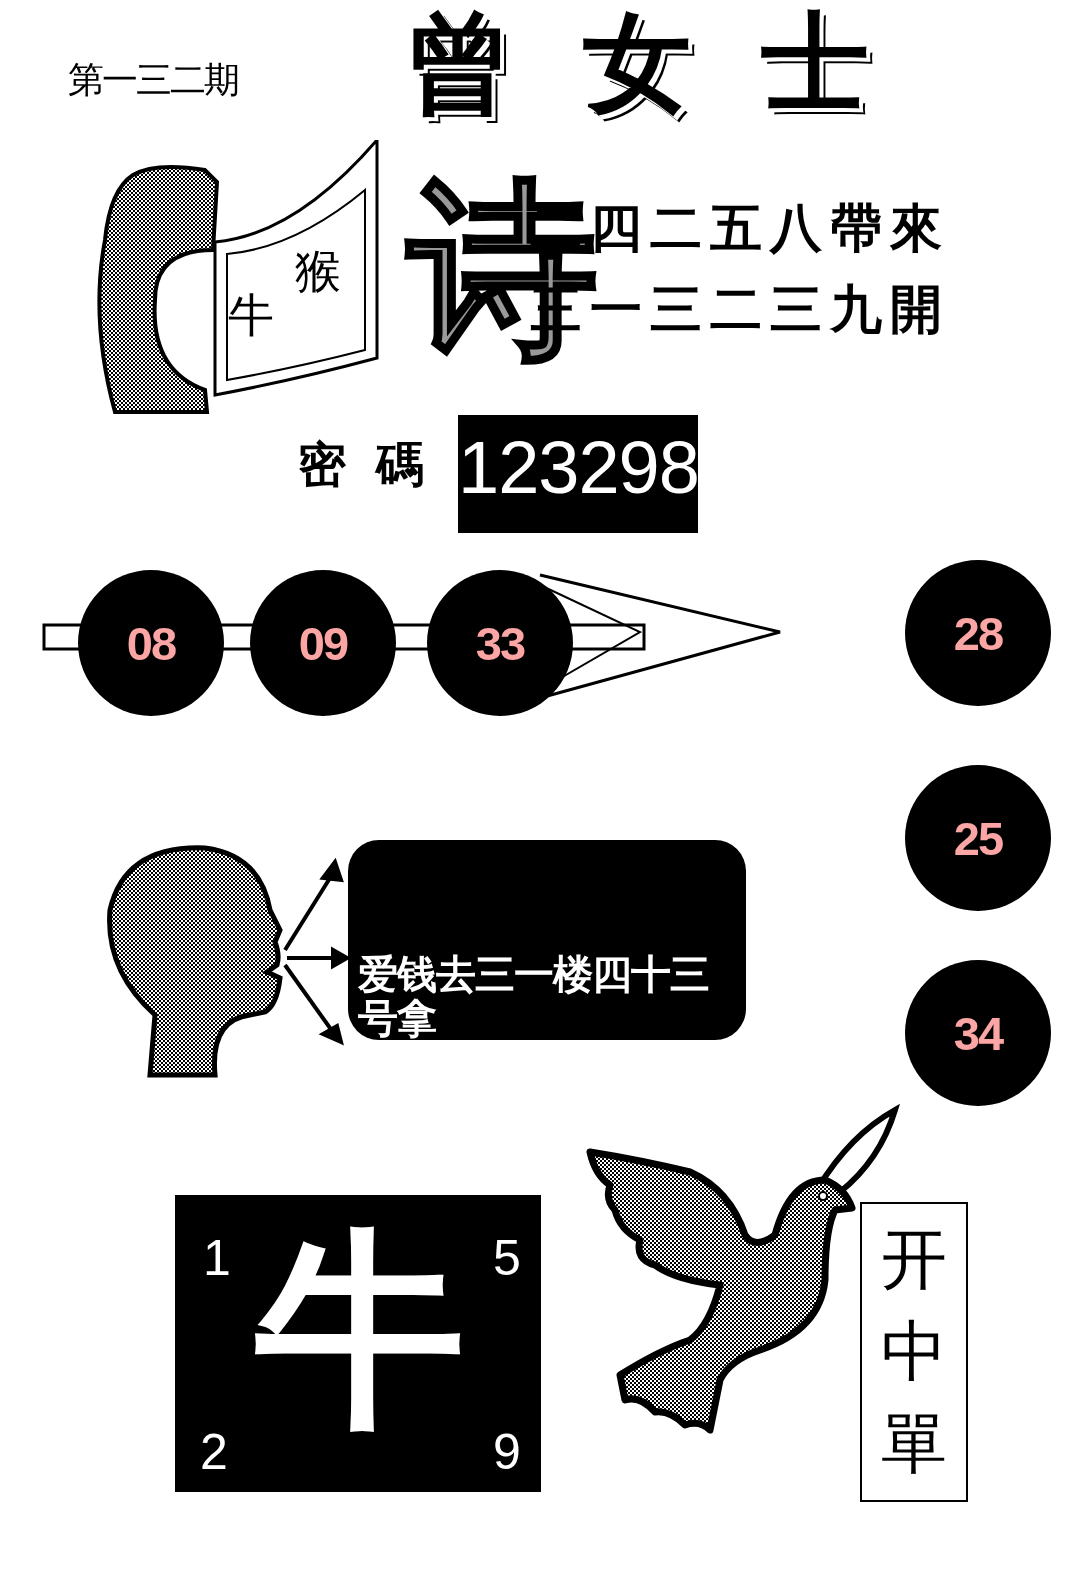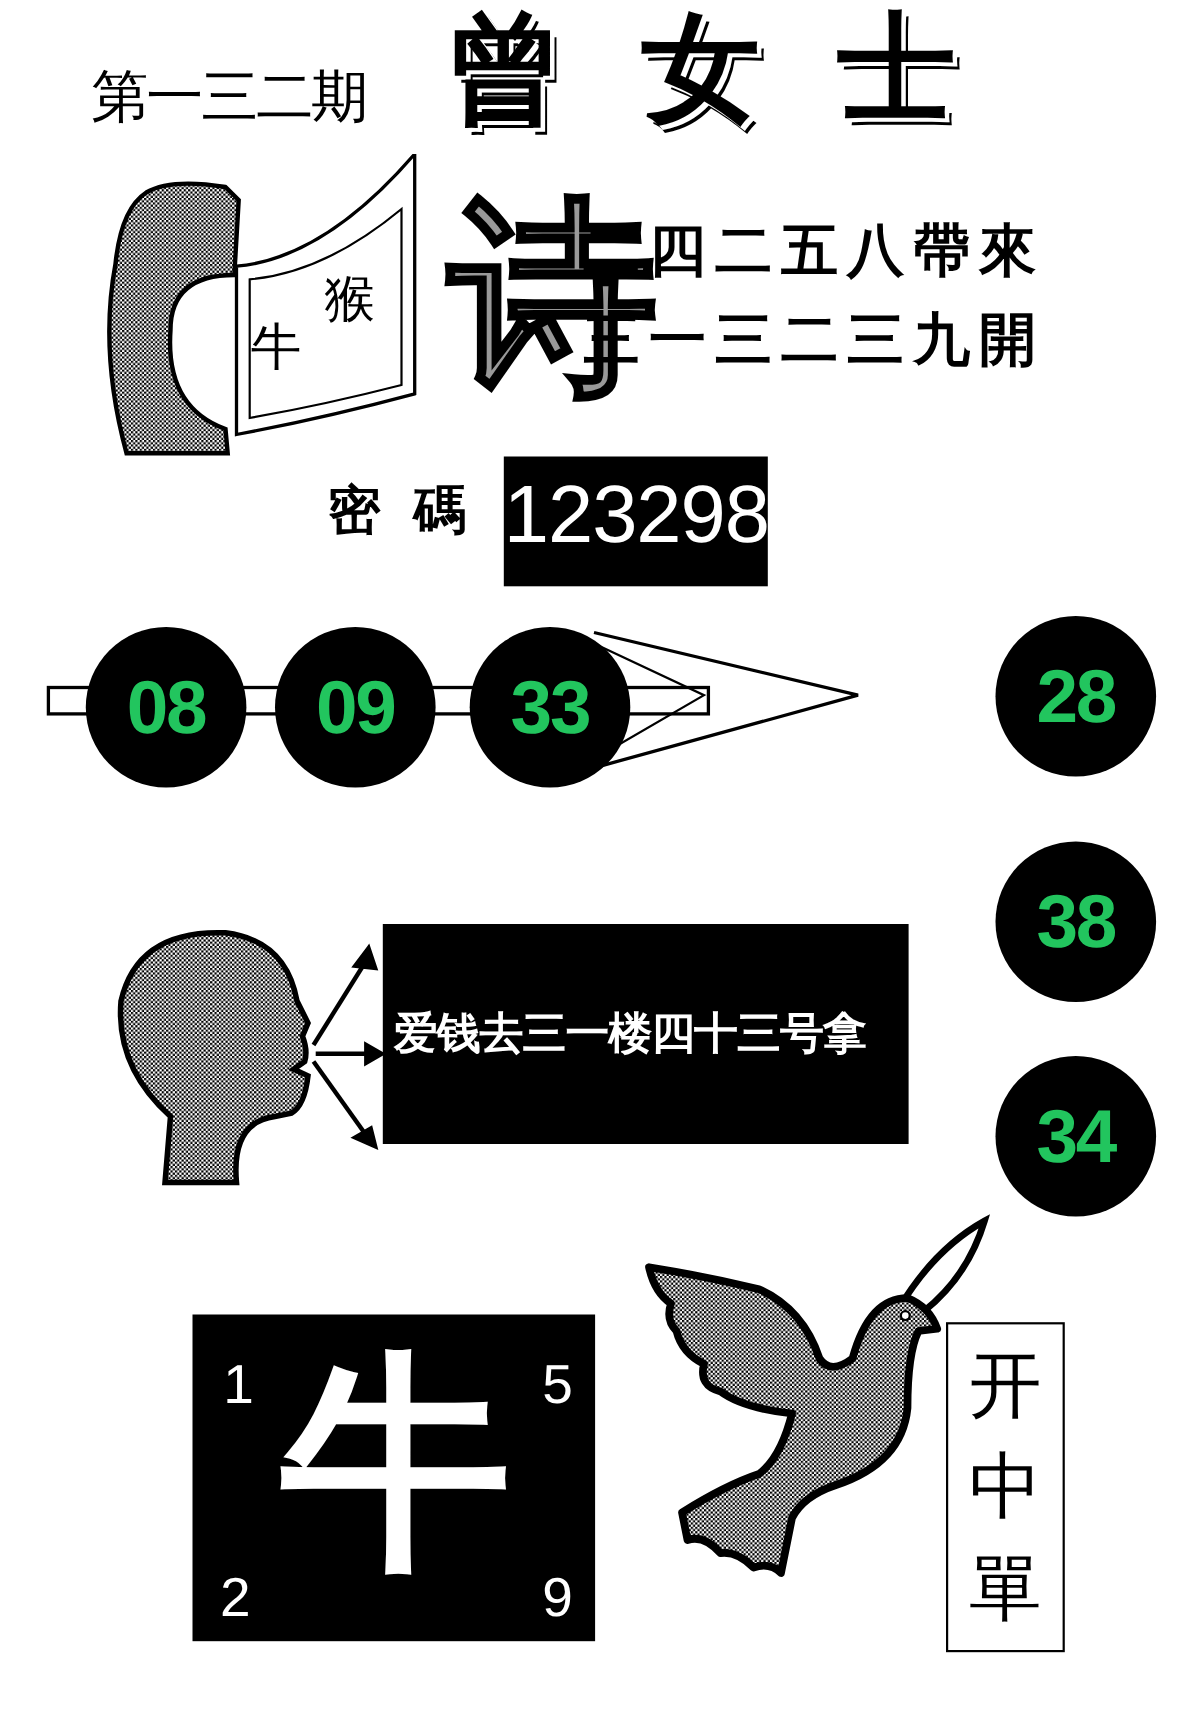--- a/index.html
+++ b/index.html
@@ -1,32 +1,32 @@
 <!DOCTYPE html>
 <html><head>
 <meta charset="utf-8">
 <style>
   html,body{margin:0;padding:0;background:#fff;}
   body{width:1080px;height:1574px;position:relative;overflow:hidden;font-family:"DejaVu Sans",sans-serif;color:#000;}
   .abs{position:absolute;}
-  .issue{left:68px;top:62px;font-family:"Liberation Sans",sans-serif;font-size:52px;letter-spacing:-2px;line-height:1;margin-left:15px;}
+  .issue{left:68px;top:62px;font-family:"Liberation Sans",sans-serif;font-size:36px;letter-spacing:-2px;line-height:1;}
   .title{left:405px;top:8px;font-family:"DejaVu Serif",serif;font-weight:bold;font-size:108px;letter-spacing:70px;line-height:1;
          color:#000;text-shadow:4px 4px 0 #fff,6px 6px 0 #000;text-align:center;}
   .poem-char{left:408px;top:175px;font-family:"DejaVu Serif",serif;font-size:190px;line-height:1;color:#999;
              -webkit-text-stroke:3px #000;font-weight:bold;}
   .poem-line{left:530px;font-family:"DejaVu Serif",serif;font-weight:bold;font-size:52px;letter-spacing:8px;line-height:1;}
   .password-label{left:298px;top:440px;font-family:"DejaVu Serif",serif;font-weight:bold;font-size:48px;letter-spacing:30px;line-height:1;}
   .password-box{left:458px;top:415px;width:240px;height:118px;background:#000;color:#fff;
                 font-family:"Liberation Sans",sans-serif;font-size:74px;line-height:105px;text-align:center;letter-spacing:-1px;}
-  .ball{width:146px;height:146px;border-radius:50%;background:#000;color:#22c55e;
-        font-family:"Liberation Sans",sans-serif;font-weight:bold;font-size:68px;
+  .ball{width:146px;height:146px;border-radius:50%;background:#000;color:#fca5a5;
+        font-family:"Liberation Sans",sans-serif;font-weight:bold;font-size:47px;
         display:flex;align-items:center;justify-content:center;letter-spacing:-2px;}
-  .msg-box{left:348px;top:840px;width:478px;height:200px;background:#000;color:#fff;
+  .msg-box{left:348px;top:840px;width:398px;height:200px;background:#000;color:#fff;
            font-family:"DejaVu Sans",sans-serif;font-weight:bold;font-size:40px;letter-spacing:-1px;
-           display:flex;flex-direction:column;justify-content:center;padding-left:10px;box-sizing:border-box;gap:18px;}
+           display:flex;flex-direction:column;justify-content:flex-end;padding-left:10px;box-sizing:border-box;gap:18px;border-radius:31px;}
   .msg-box span{display:block;line-height:1.1;}
   .zodiac-box{left:175px;top:1195px;width:366px;height:297px;background:#000;color:#fff;}
   .zodiac-box .num{position:absolute;font-family:"Liberation Sans",sans-serif;font-size:50px;line-height:1;}
   .zodiac-char{position:absolute;left:80px;top:30px;font-family:"DejaVu Serif",serif;font-weight:bold;font-size:210px;line-height:1;}
   .result-box{left:860px;top:1202px;width:108px;height:300px;border:2px solid #000;box-sizing:border-box;
               font-family:"DejaVu Serif",serif;font-size:66px;line-height:1;display:flex;flex-direction:column;
               align-items:center;justify-content:space-around;padding:10px 0;}
   .card-char{font-family:"DejaVu Serif",serif;font-size:46px;line-height:1;}
 </style>
 </head>
@@ -60,21 +60,21 @@
 <svg class="abs" style="left:40px;top:570px" width="760" height="140">
   <rect x="4" y="55" width="600" height="24" fill="#fff" stroke="#000" stroke-width="3"></rect>
   <polyline points="500,5 740,62 500,128" fill="none" stroke="#000" stroke-width="3"></polyline>
   <polyline points="500,15 600,62 500,120" fill="none" stroke="#000" stroke-width="2"></polyline>
 </svg>
 <div class="abs ball" style="left:78px;top:570px">08</div>
 <div class="abs ball" style="left:250px;top:570px">09</div>
 <div class="abs ball" style="left:427px;top:570px">33</div>
 
 <div class="abs ball" style="left:905px;top:560px">28</div>
-<div class="abs ball" style="left:905px;top:765px">38</div>
+<div class="abs ball" style="left:905px;top:765px">25</div>
 <div class="abs ball" style="left:905px;top:960px">34</div>
 
 <svg class="abs" style="left:95px;top:840px" width="260" height="240">
   <path d="M55,235 L60,175 Q10,130 15,70 Q30,5 110,8 Q165,15 175,70 L185,90 L180,102 Q185,115 182,125 L172,132 L185,138 Q182,165 170,172 L155,175 Q115,180 120,235 Z" fill="url(#dots)" stroke="#000" stroke-width="5"></path>
   <g stroke="#000" stroke-width="4" fill="#000">
     <line x1="190" y1="110" x2="240" y2="30"></line>
     <polygon points="240,22 228,38 246,40"></polygon>
     <line x1="192" y1="118" x2="245" y2="118"></line>
     <polygon points="252,118 238,110 238,126"></polygon>
     <line x1="190" y1="125" x2="240" y2="195"></line>

